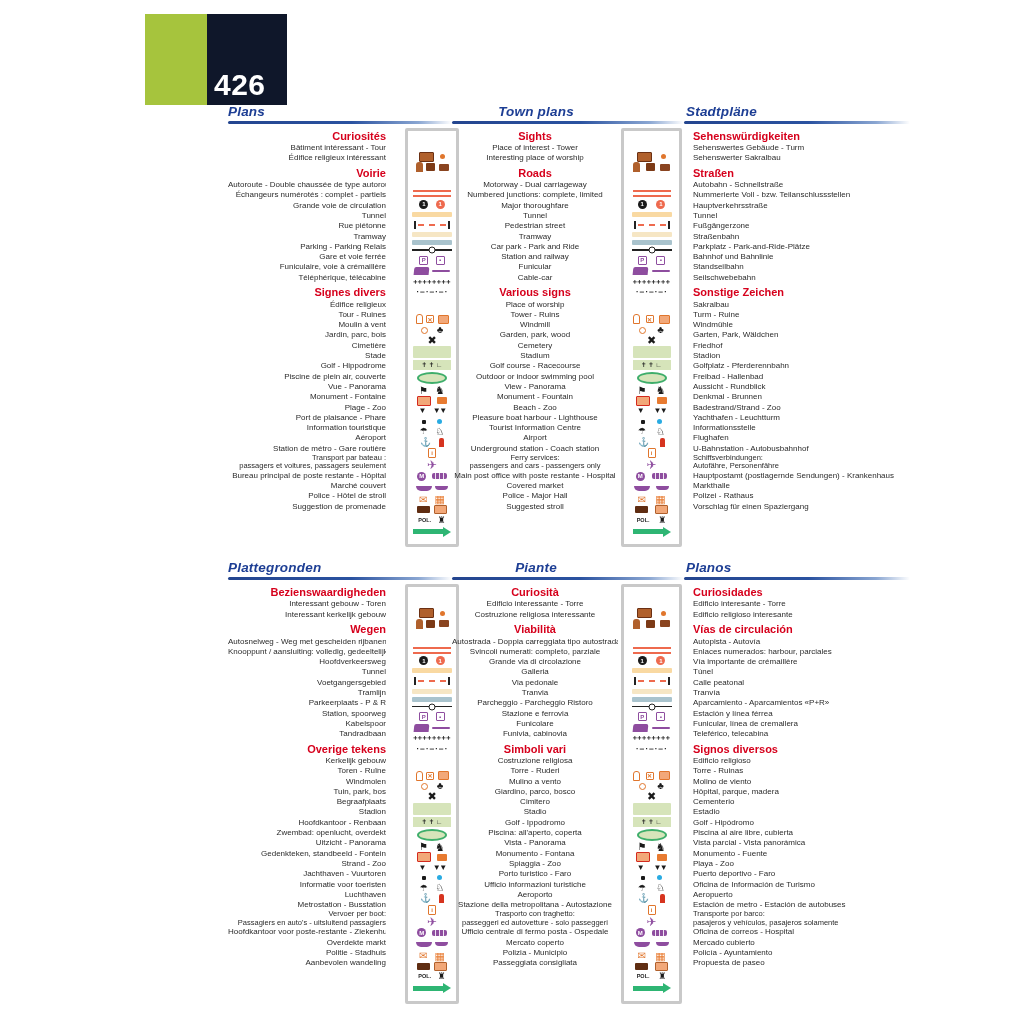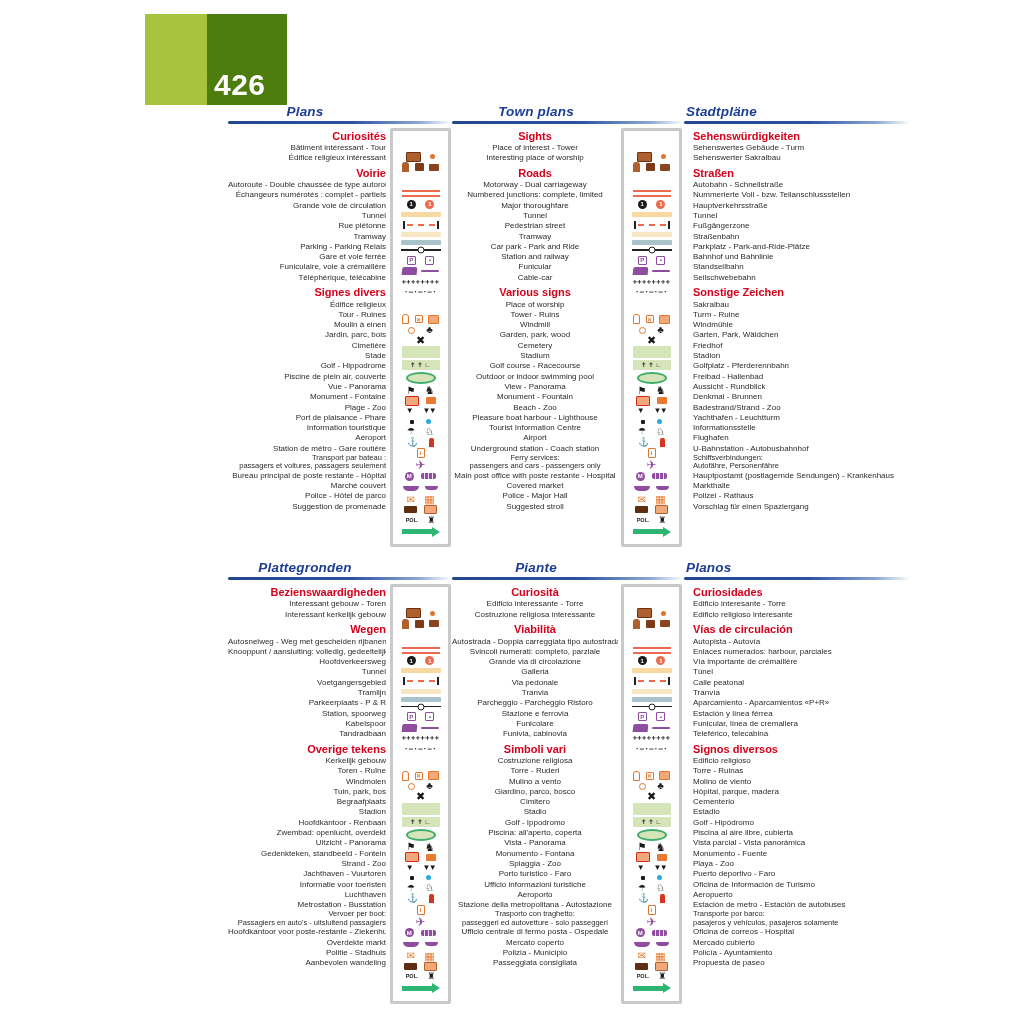--- a/index.html
+++ b/index.html
@@ -14,30 +14,30 @@
   
   .legend-rows { position:absolute; left:228px; top:104px; width:690px; }
   .legend-row { display:flex; align-items:flex-start; }
   .legend-row + .legend-row { margin-top:13px; }
   .group { display:flex; flex-direction:column; }
   .g-a { width:224px; }
   .g-b { width:232px; }
   .g-c { width:226px; }
   .lang-header { margin:0; font-size:13.5px; font-style:italic; font-weight:bold;
                  color:#1d3e94; line-height:15px; letter-spacing:0.2px; }
-  .align-right  { text-align:center; }
+  .align-right  { text-align:left; }
   .align-left   { text-align:left; }
   .g-a .lang-header { padding-right:70px; }
   .g-b .lang-header { padding-right:64px; text-align:center; }
   .g-c .lang-header { padding-left:2px; }
   .header-line { height:2.5px; margin-top:2px; border-radius:2px;
                  background:linear-gradient(to right,#24458f 0%,#2a52a0 55%,#8aa6d2 85%,rgba(138,166,210,0)); }
   .group-body { display:flex; align-items:flex-start; margin-top:3px; }
   .textcol { font-size:8px; line-height:10.3px; }
-  .t-a { width:158px; text-align:right; padding-right:4px; }
+  .t-a { width:158px; text-align:right; padding-right:19px; }
   .t-b { width:166px; text-align:center; padding-right:3px; }
   .t-c { width:218px; text-align:left; padding-left:9px; }
   .sec-title { font-size:11px; font-weight:bold; color:#d6001c; line-height:12px;
                margin:3px 0 1.5px 0; }
   .line { white-space:nowrap; overflow:hidden; text-overflow:clip; }
   .line.tight { font-size:7.5px; line-height:8.4px; }
   
   .strip { box-sizing:border-box; width:61px; border:3px solid #c9c9c9; border-radius:2px;
            background:#fff; padding:5px 4px 6px 4px; display:flex; flex-direction:column;
            margin-top:1px; }
@@ -46,21 +46,21 @@
   .glyph { line-height:1; display:inline-block; }
   .mini  { line-height:1; display:inline-block; font-weight:bold; }
 </style>
 </head>
 <body>
 
 <div class="page">
 
   <div class="tab">
     <div class="tab-green" style="background:#a6c43d"></div>
-    <div class="tab-gray" style="background:#4d7c0f">
+    <div class="tab-gray" style="background:#0f172a">
       <span class="pagenum">426</span>
     </div>
   </div>
 
   <div class="legend-rows">
 
     <div class="legend-row">
       <section class="group g-a">
         <h2 class="lang-header align-right">Plans</h2>
         <div class="header-line"></div>
@@ -76,38 +76,38 @@
               <div class="line">Tunnel</div>
               <div class="line">Rue piétonne</div>
               <div class="line">Tramway</div>
               <div class="line">Parking - Parking Relais</div>
               <div class="line">Gare et voie ferrée</div>
               <div class="line">Funiculaire, voie à crémaillère</div>
               <div class="line">Téléphérique, télécabine</div>
               <div class="sec-title">Signes divers</div>
               <div class="line">Édifice religieux</div>
               <div class="line">Tour - Ruines</div>
-              <div class="line">Moulin à einen</div>
+              <div class="line">Moulin à vent</div>
               <div class="line">Jardin, parc, bois</div>
               <div class="line">Cimetière</div>
               <div class="line">Stade</div>
               <div class="line">Golf - Hippodrome</div>
               <div class="line">Piscine de plein air, couverte</div>
               <div class="line">Vue - Panorama</div>
               <div class="line">Monument - Fontaine</div>
               <div class="line">Plage - Zoo</div>
               <div class="line">Port de plaisance - Phare</div>
               <div class="line">Information touristique</div>
               <div class="line">Aéroport</div>
               <div class="line">Station de métro - Gare routière</div>
               <div class="line tight">Transport par bateau :</div>
               <div class="line tight">passagers et voitures, passagers seulement</div>
               <div class="line">Bureau principal de poste restante - Hôpital</div>
               <div class="line">Marché couvert</div>
-              <div class="line">Police - Hôtel de parco</div>
+              <div class="line">Police - Hôtel de stroll</div>
               <div class="line">Suggestion de promenade</div>
             </div>
           <div class="strip">
               <div class="symrow" style="height: 16px;"></div>
               <div class="symrow" style="height: 10.3px;">
                 <div style="width: 13px; height: 8px; background: rgb(176, 96, 44); border-radius: 1px; border: 1px solid rgb(107, 48, 19);"></div>
                 <div style="width: 5px; height: 5px; background: rgb(224, 118, 45); border-radius: 50%;"></div>
               </div>
               <div class="symrow" style="height: 11px;">
                 <div style="width: 7px; height: 10px; background: rgb(176, 96, 44); border-radius: 3px 3px 0px 0px;"></div>

